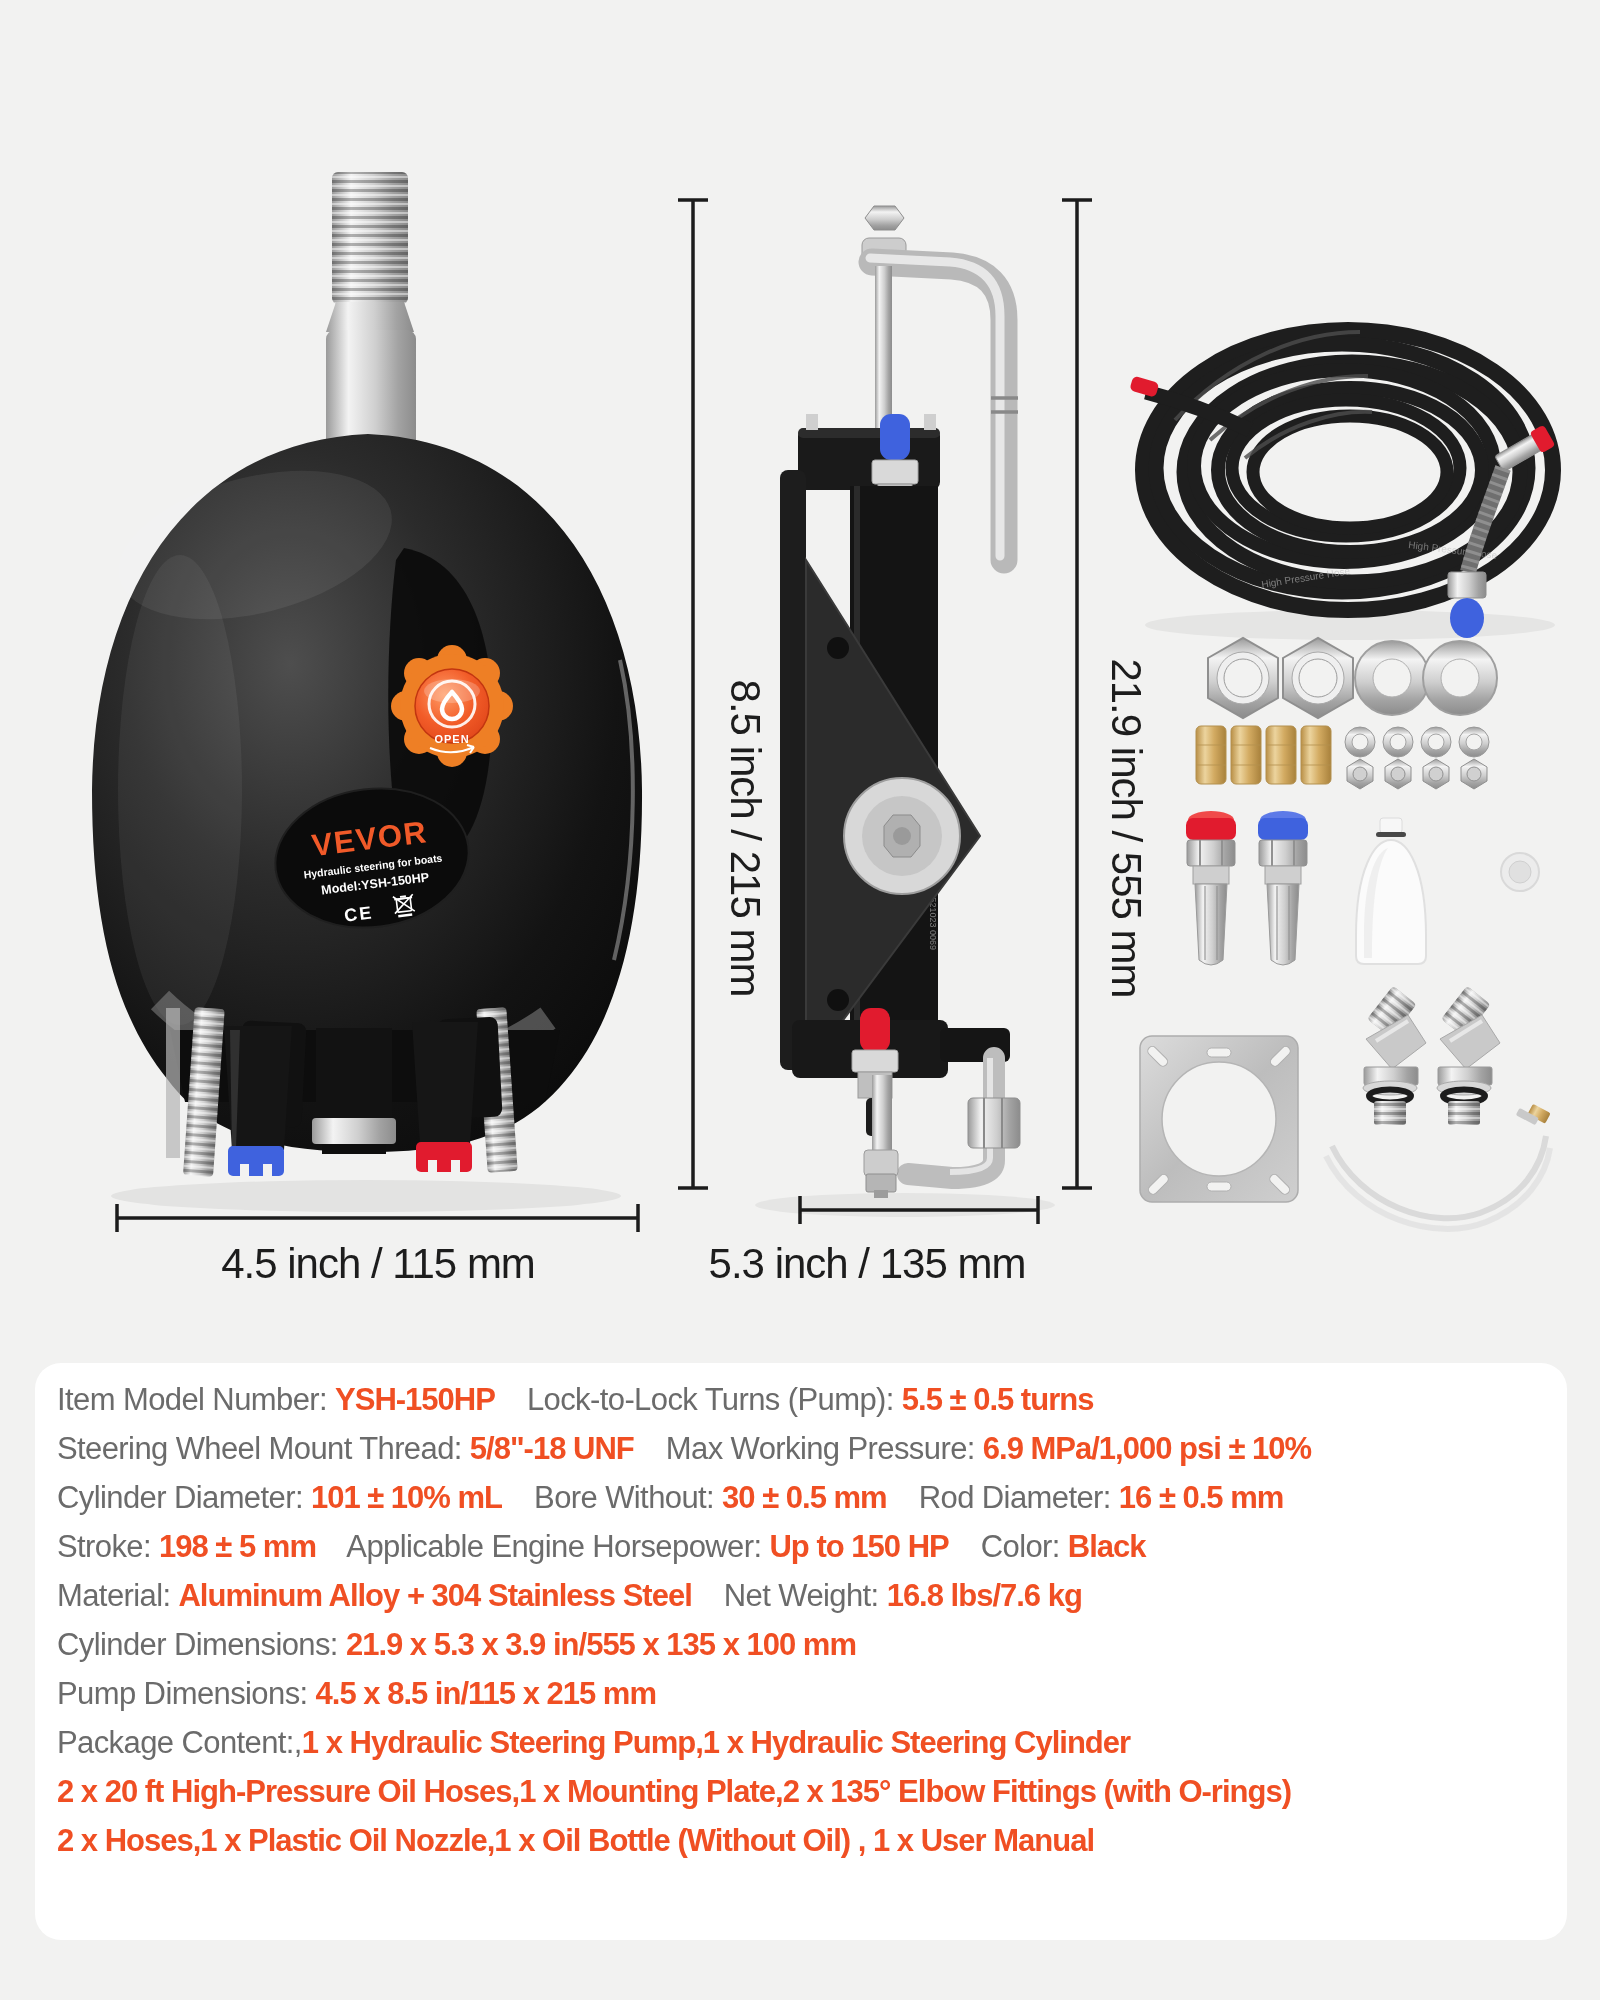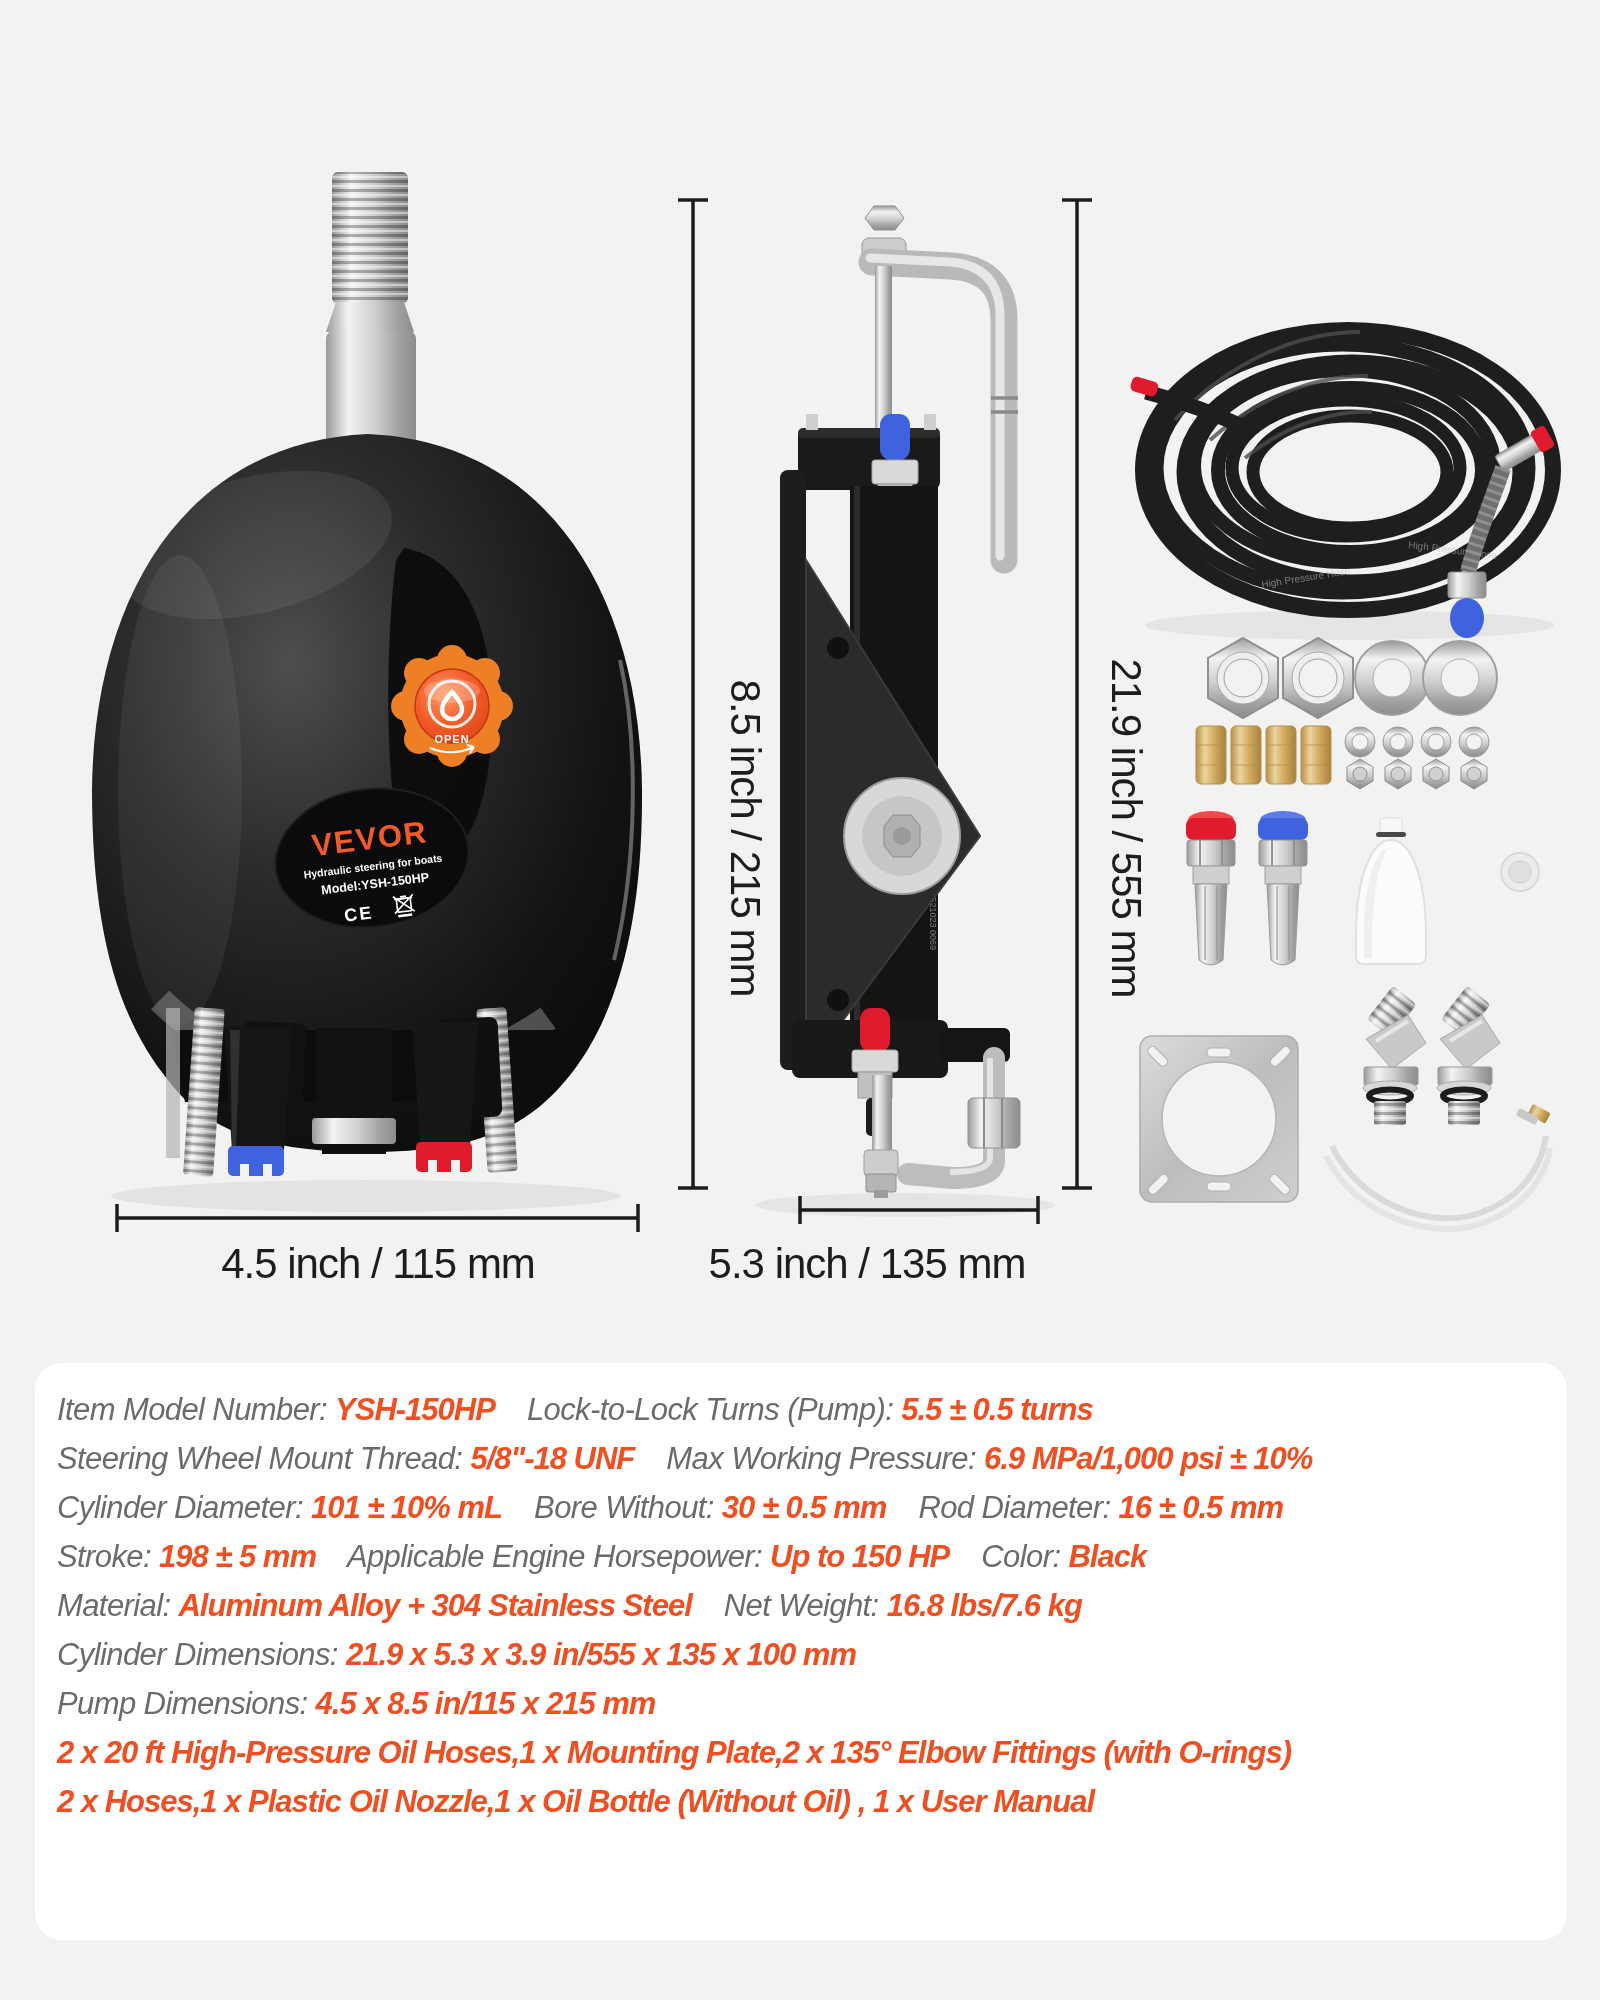--- a/index.html
+++ b/index.html
@@ -11,22 +11,21 @@
   .scene{position:absolute;left:0;top:0;}
   .dim-label{
     position:absolute;font-size:42px;line-height:1;color:#1d1d1d;
     letter-spacing:-1px;white-space:nowrap;
     transform:translate(-50%,-50%);
   }
   .dim-label.vert{transform:translate(-50%,-50%) rotate(90deg);}
   .spec-card{
     position:absolute;left:35px;top:1363px;width:1532px;height:577px;
     background:#FFFFFF;border-radius:26px;box-sizing:border-box;
-    padding:22px 20px 0 22px;
-    font-style:italic;
+    padding:12px 20px 0 22px;
   }
   .spec-line{white-space:pre-wrap;font-size:31px;line-height:49px;letter-spacing:-0.6px;}
   .spec-line .label{color:#6B6B6B;}
   .spec-line .value{color:#F04F23;font-weight:700;letter-spacing:-1px;}
 </style>
 </head>
 <body>
 
 <div class="stage">
 
@@ -435,18 +434,19 @@
 
 <div class="spec-card">
   <div>
         <div class="spec-line"><span class="label">Item Model Number: </span><span class="value">YSH-150HP</span><span class="label">    Lock-to-Lock Turns (Pump): </span><span class="value">5.5 ± 0.5 turns</span></div>
         <div class="spec-line"><span class="label">Steering Wheel Mount Thread: </span><span class="value">5/8"-18 UNF</span><span class="label">    Max Working Pressure: </span><span class="value">6.9 MPa/1,000 psi ± 10%</span></div>
         <div class="spec-line"><span class="label">Cylinder Diameter: </span><span class="value">101 ± 10% mL</span><span class="label">    Bore Without: </span><span class="value">30 ± 0.5 mm</span><span class="label">    Rod Diameter: </span><span class="value">16 ± 0.5 mm</span></div>
         <div class="spec-line"><span class="label">Stroke: </span><span class="value">198 ± 5 mm</span><span class="label">    Applicable Engine Horsepower: </span><span class="value">Up to 150 HP</span><span class="label">    Color: </span><span class="value">Black</span></div>
         <div class="spec-line"><span class="label">Material: </span><span class="value">Aluminum Alloy + 304 Stainless Steel</span><span class="label">    Net Weight: </span><span class="value">16.8 lbs/7.6 kg</span></div>
         <div class="spec-line"><span class="label">Cylinder Dimensions: </span><span class="value">21.9 x 5.3 x 3.9 in/555 x 135 x 100 mm</span></div>
         <div class="spec-line"><span class="label">Pump Dimensions: </span><span class="value">4.5 x 8.5 in/115 x 215 mm</span></div>
+        <div class="spec-line"><span class="label">Package Content:,</span><span class="value">1 x Hydraulic Steering Pump,1 x Hydraulic Steering Cylinder</span></div>
         <div class="spec-line"><span class="value">2 x 20 ft High-Pressure Oil Hoses,1 x Mounting Plate,2 x 135° Elbow Fittings (with O-rings)</span></div>
         <div class="spec-line"><span class="value">2 x Hoses,1 x Plastic Oil Nozzle,1 x Oil Bottle (Without Oil) , 1 x User Manual</span></div>
       </div>
 </div>
 
 </div>
 
 </body></html>

